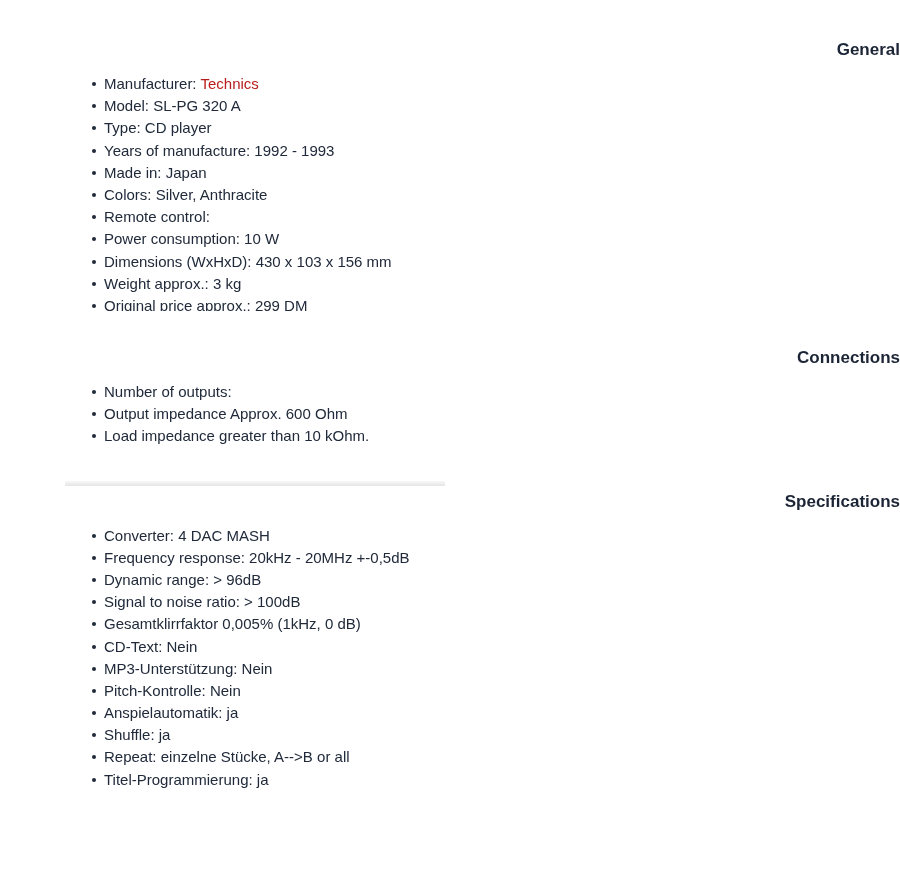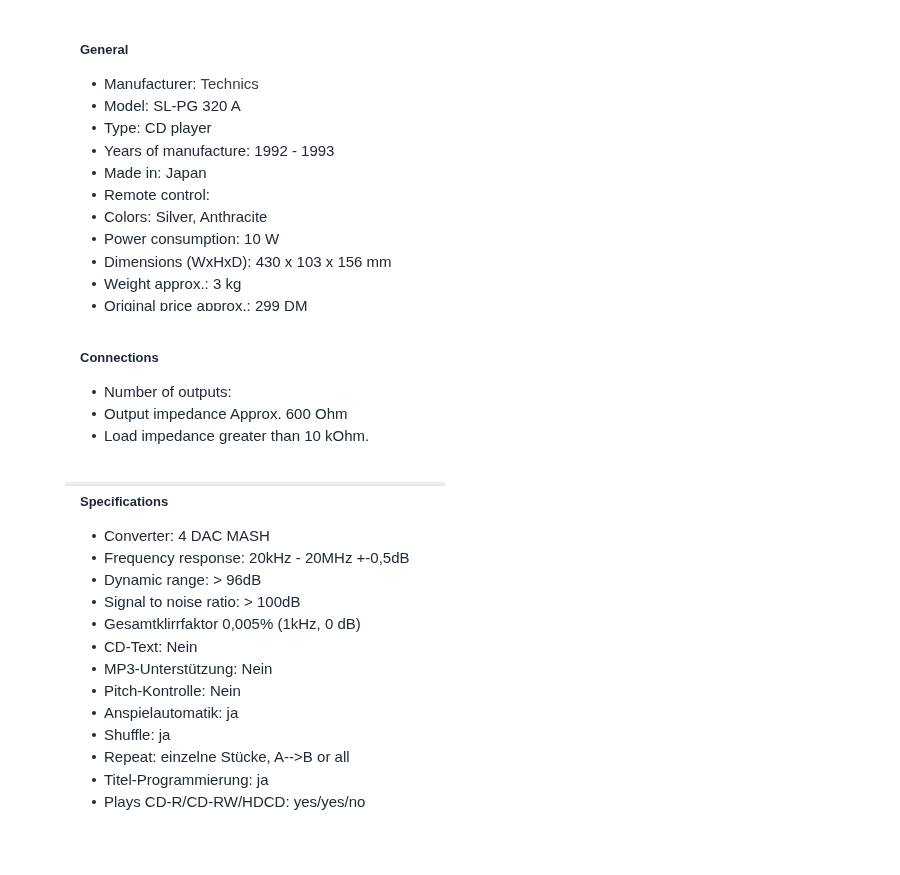--- a/index.html
+++ b/index.html
@@ -14,24 +14,25 @@
     overflow: hidden;
     font-family: "Liberation Sans", sans-serif;
     font-size: 15px;
     color: #202a3a;
   }
   .doc {
     padding: 41px 0 0 80px;
   }
   .section-heading {
     margin: 0;
-    font-size: 13px;
+    font-size: 17px;
     line-height: 17px;
     font-weight: 700;
     color: #1c2536;
+    text-align: right;
   }
   .spec-list {
     list-style: none;
     margin: 15px 0 0 0;
     padding: 0;
   }
   .spec-list li {
     position: relative;
     padding-left: 24px;
     line-height: 22.2px;
@@ -60,43 +61,43 @@
     margin: 33px 0 0 -15px;
     width: 380px;
     height: 5px;
     border: none;
     background: linear-gradient(to bottom, #f8f8f8, #e5e5e5);
   }
   .section-specifications .section-heading {
     margin-top: 7px;
   }
   a.inline-link {
-    color: #404040;
+    color: #b91c1c;
     text-decoration: none;
     cursor: pointer;
     text-align: center;
   }
 </style>
 </head>
 <body>
 
 <div class="doc">
 
   <div class="general-clip">
     <h3 class="section-heading">General</h3>
     <ul class="spec-list">
       <li>
         <span>Manufacturer: </span><a class="inline-link" href="#">Technics</a>
       </li>
       <li>Model: SL-PG 320 A</li>
       <li>Type: CD player</li>
       <li>Years of manufacture: 1992 - 1993</li>
       <li>Made in: Japan</li>
+      <li>Colors: Silver, Anthracite</li>
       <li>Remote control:</li>
-      <li>Colors: Silver, Anthracite</li>
       <li>Power consumption: 10 W</li>
       <li>Dimensions (WxHxD): 430 x 103 x 156 mm</li>
       <li>Weight approx.: 3 kg</li>
       <li>Original price approx.: 299 DM</li>
     </ul>
   </div>
 
   <div class="section-connections">
     <h3 class="section-heading">Connections</h3>
     <ul class="spec-list">
@@ -115,17 +116,16 @@
       <li>Dynamic range: &gt; 96dB</li>
       <li>Signal to noise ratio: &gt; 100dB</li>
       <li>Gesamtklirrfaktor 0,005% (1kHz, 0 dB)</li>
       <li>CD-Text: Nein</li>
       <li>MP3-Unterstützung: Nein</li>
       <li>Pitch-Kontrolle: Nein</li>
       <li>Anspielautomatik: ja</li>
       <li>Shuffle: ja</li>
       <li>Repeat: einzelne Stücke, A--&gt;B or all</li>
       <li>Titel-Programmierung: ja</li>
-      <li>Plays CD-R/CD-RW/HDCD: yes/yes/no</li>
     </ul>
   </div>
 
 </div>
 
 </body></html>

